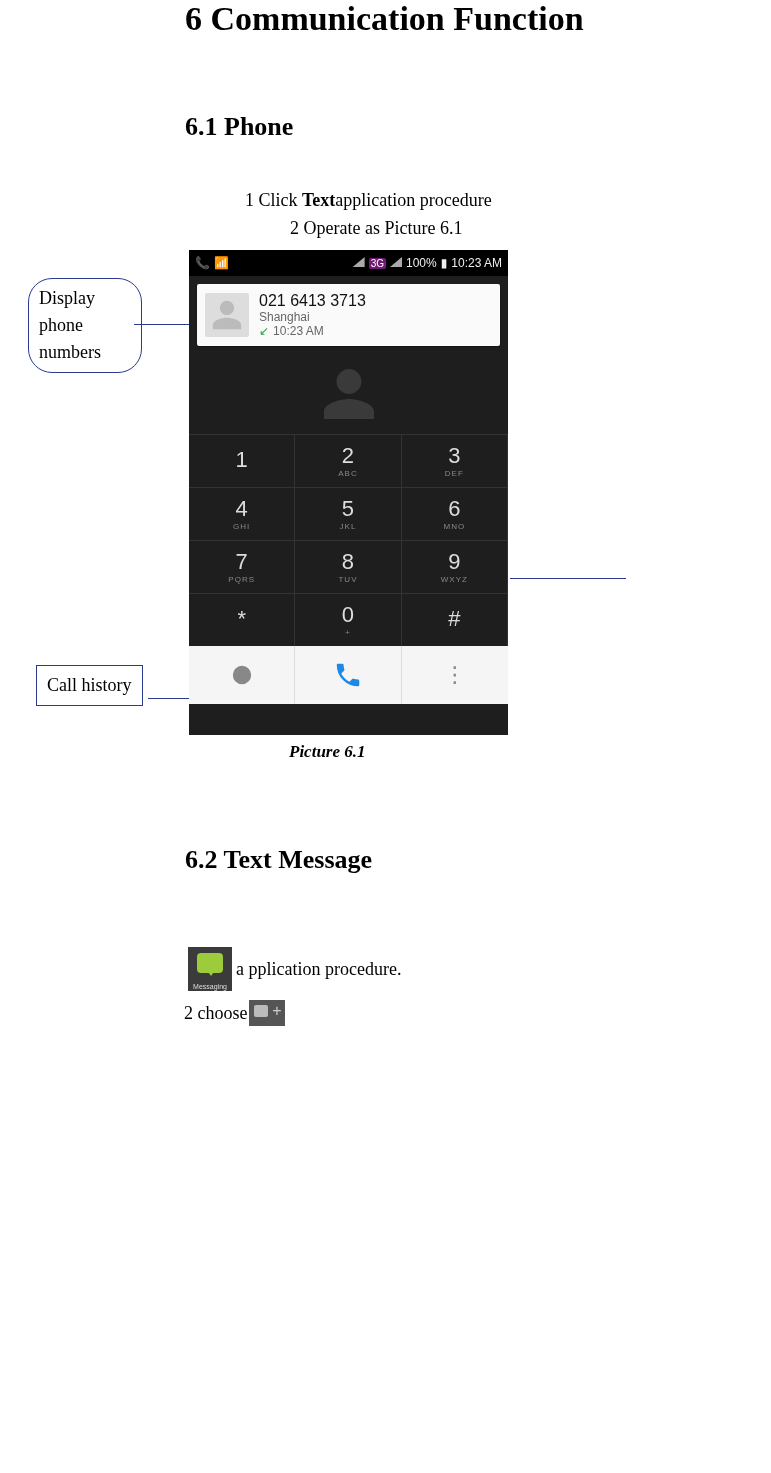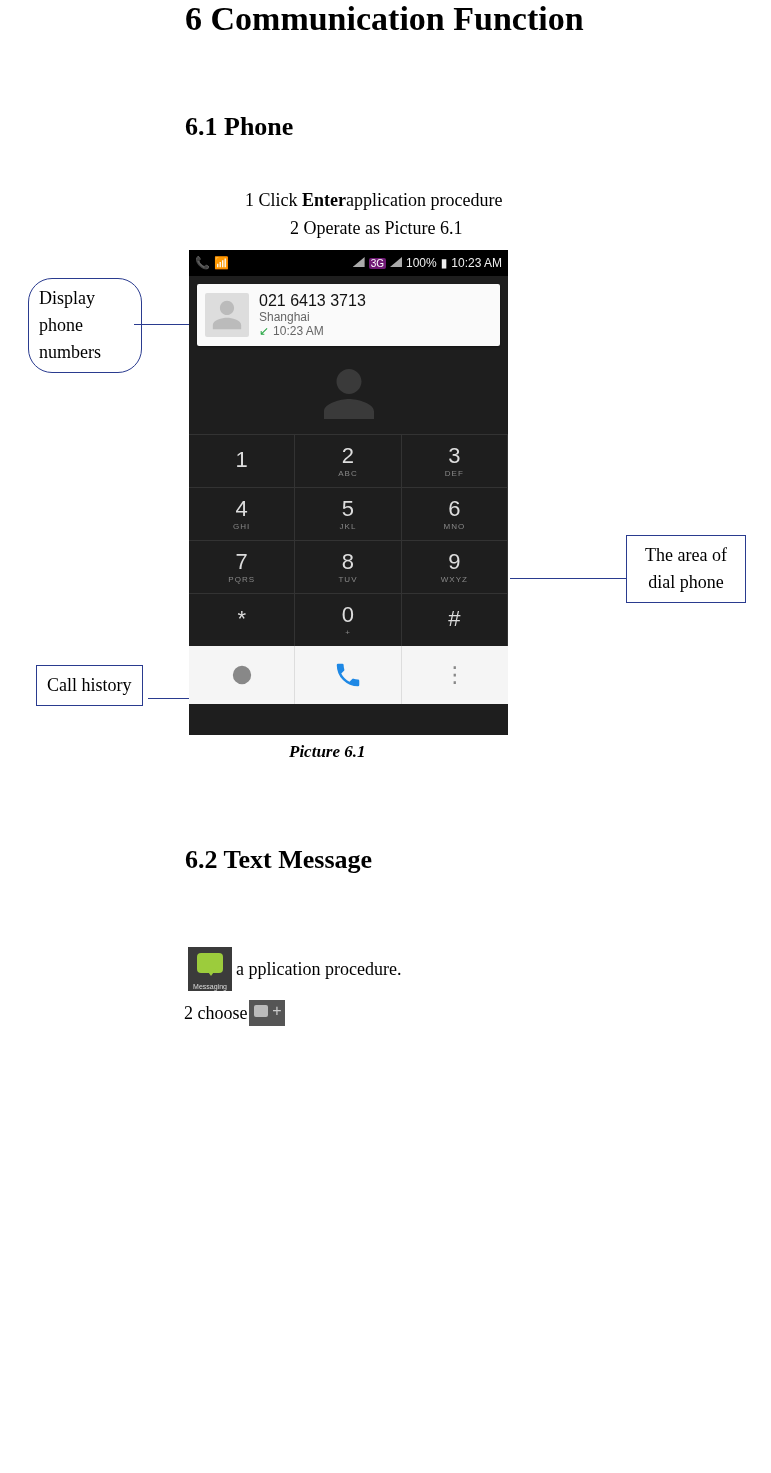--- a/index.html
+++ b/index.html
@@ -164,28 +164,27 @@
 </head>
 <body>
 
 <div class="page">
 
   <div class="h1">6 Communication Function</div>
 
   <div class="h2" style="left:185px; top:112px;">6.1 Phone</div>
 
   <div class="body-text" style="position:absolute; left:245px; top:190px;">
-    <span>1 Click </span><span class="bold">Enter</span><span>application procedure</span>
+    <span>1 Click </span><span class="bold">Text</span><span>application procedure</span>
   </div>
   <div class="body-text" style="position:absolute; left:290px; top:218px;">2    Operate as Picture 6.1</div>
 
   <div class="callout" style="left:28px; top:278px; width:92px;border-radius:24px;">Display phone numbers</div>
   <div class="leader" style="left:134px; top:324px; width:56px;"></div>
 
-  <div class="callout" style="left:626px; top:535px; width:98px; text-align:center;">The area of dial phone</div>
   <div class="leader" style="left:510px; top:578px; width:116px;"></div>
 
   <div class="callout" style="left:36px; top:665px;">Call history</div>
   <div class="leader" style="left:148px; top:698px; width:93px;"></div>
   <div style="position:absolute; left:240px; top:698px; width:1px; height:16px; background:#2a3b8f;"></div>
 
   <div class="phone">
     <div class="statusbar">
       <span class="left">
         <span>📞</span>

